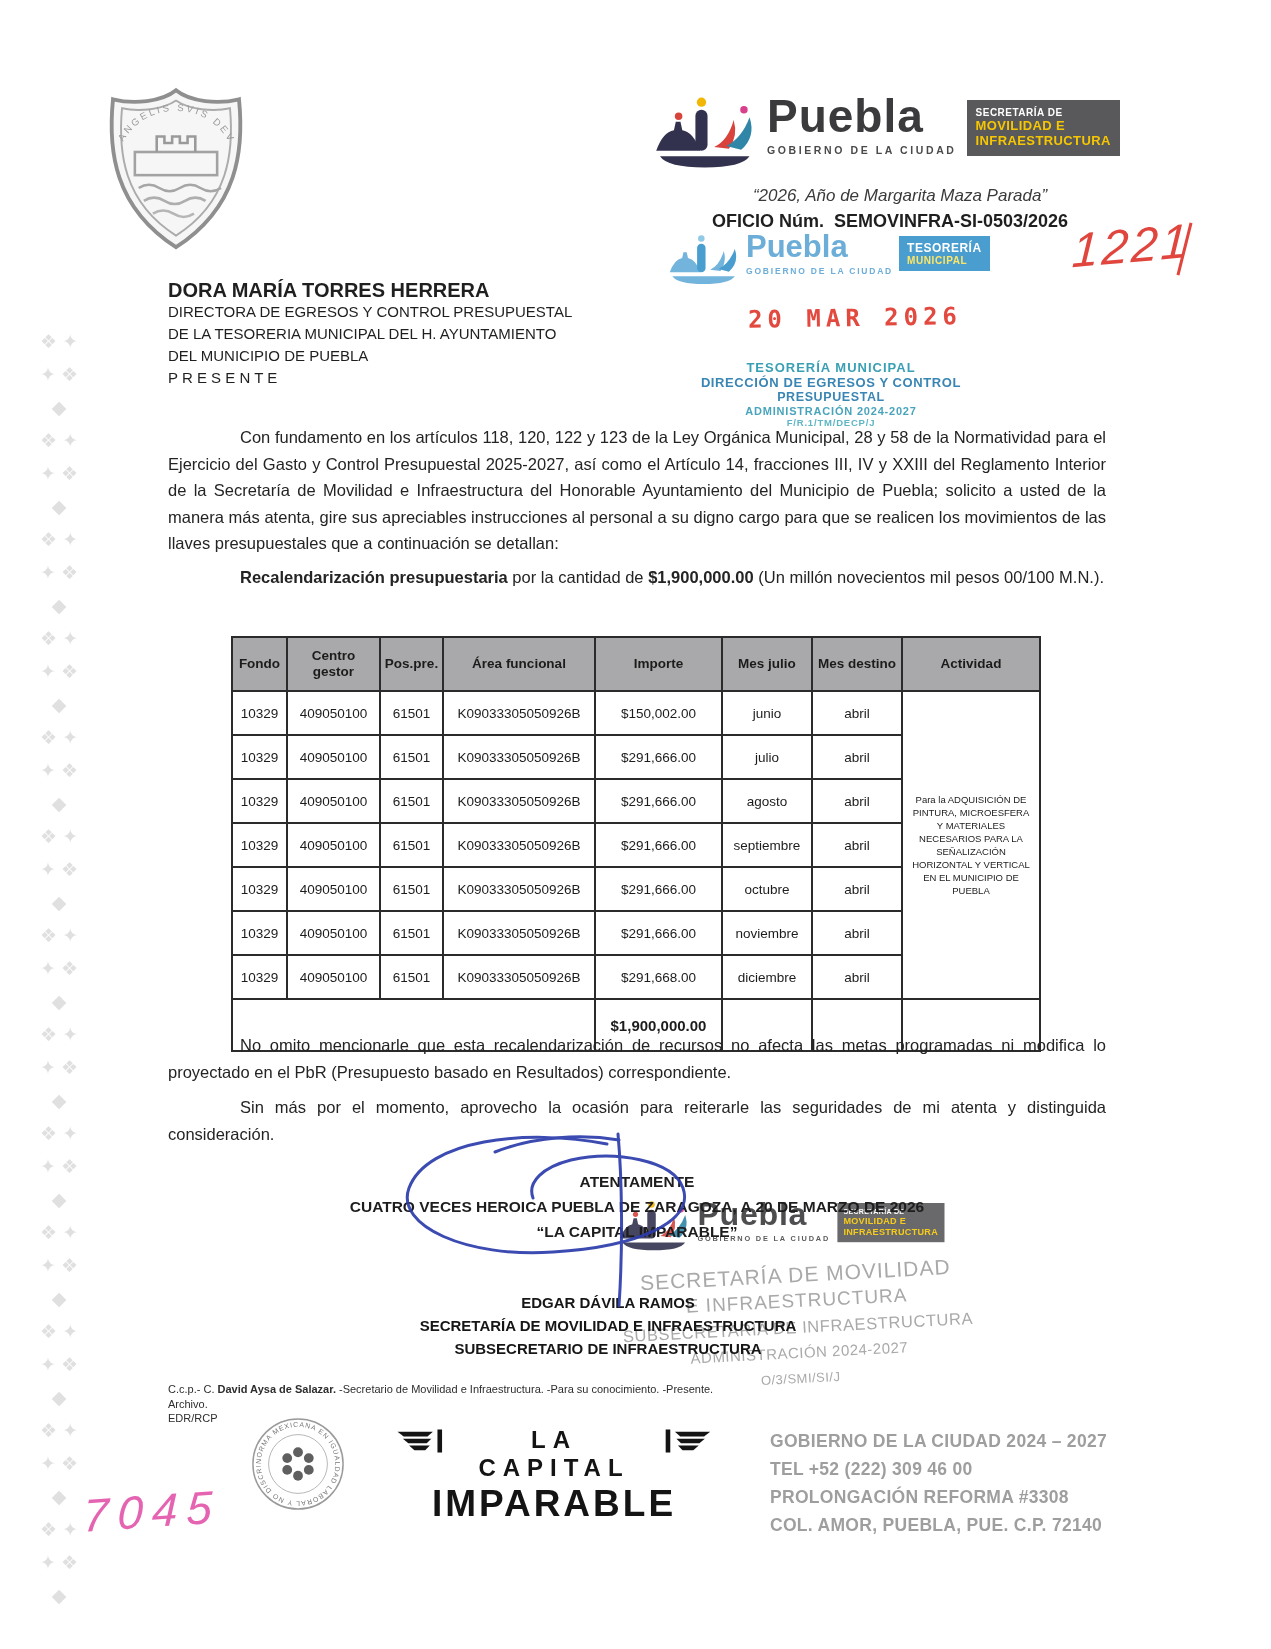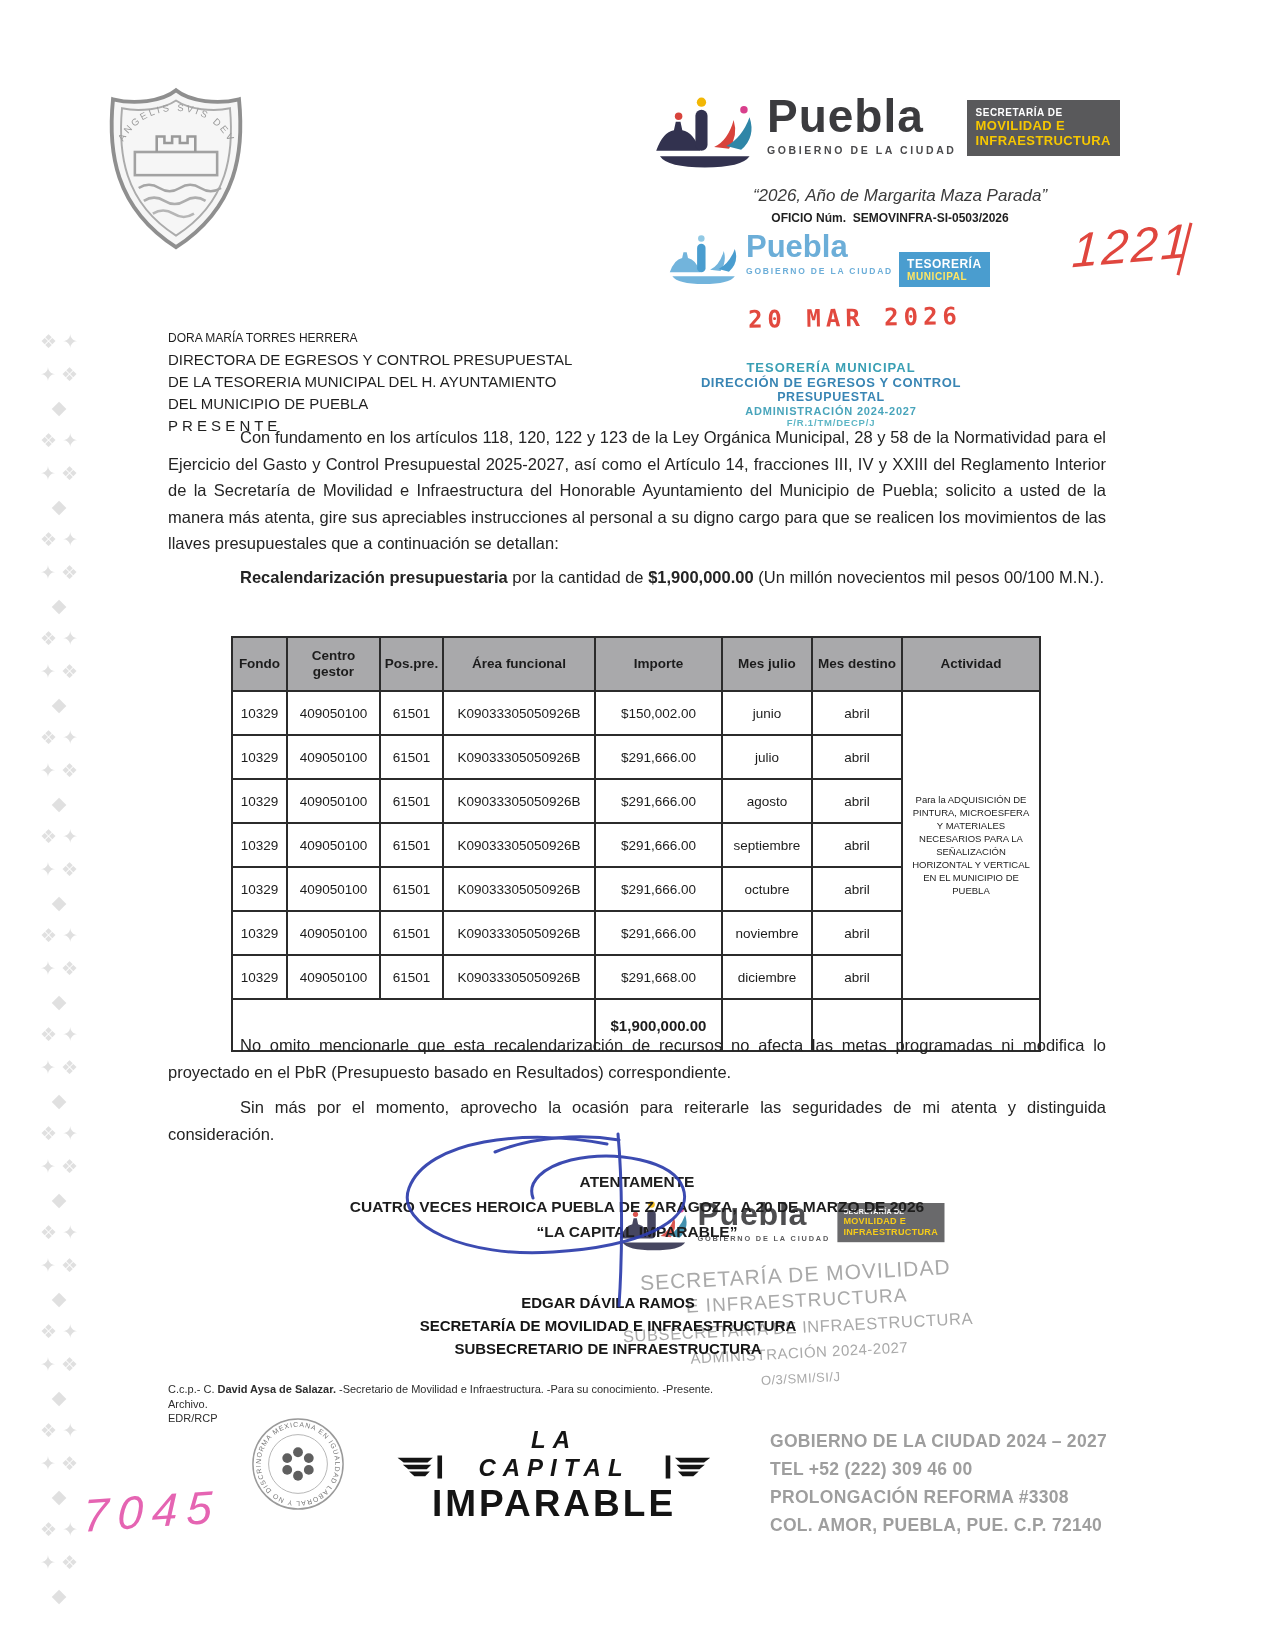--- a/index.html
+++ b/index.html
@@ -26,49 +26,49 @@
   .brand-icon { width:112px; height:86px; flex:0 0 auto; }
   .brand-name { font-size:46px; font-weight:bold; color:#3b3b3e; letter-spacing:1px; line-height:52px; }
   .brand-tagline { font-size:10.5px; letter-spacing:2.6px; color:#4a4a4c; font-weight:bold; margin-top:2px; }
   .semovi-badge { background:#59595b; padding:7px 9px 8px; min-width:128px; margin-top:10px; }
   .badge-l1 { color:#ffffff; font-size:10px; font-weight:bold; letter-spacing:.5px; }
   .badge-l2 { color:#f6c700; font-size:13px; font-weight:bold; letter-spacing:.4px; line-height:15px; }
 
   .year-legend { left:688px; top:186px; width:424px; text-align:center;
     font-style:italic; font-size:17px; color:#3a3a3a; z-index:3; }
   .oficio-line { left:660px; top:211px; width:460px; text-align:center;
-    font-weight:bold; font-size:12px; color:#1f1f1f; z-index:3; }
+    font-weight:bold; font-size:18px; color:#1f1f1f; z-index:3; }
 
   
   .treasury-stamp { left:662px; top:230px; display:flex; align-items:flex-start; gap:6px; opacity:.85; z-index:2; }
   .t-icon { width:78px; height:60px; }
   .t-name { font-size:31px; font-weight:bold; color:#53a0d2; line-height:34px; }
   .t-tag { font-size:8.5px; letter-spacing:1.8px; color:#53a0d2; font-weight:bold; margin-top:2px; }
-  .t-badge { background:#2b8dc7; padding:5px 8px; margin-top:22px; }
+  .t-badge { background:#2b8dc7; padding:5px 8px; margin-top:6px; }
   .t-b1 { color:#ffffff; font-size:12px; font-weight:bold; letter-spacing:.5px; }
   .t-b2 { color:#ffe24a; font-size:10px; font-weight:bold; letter-spacing:.6px; }
 
   .folio { left:1072px; top:218px; font-size:48px; color:#e0463e; z-index:3;
     font-style:italic; transform:rotate(-5deg) skewX(-8deg); letter-spacing:3px; }
   .folio-stroke { left:1183px; top:222px; width:3px; height:54px; background:#e0463e;
     transform:rotate(14deg); z-index:3; }
 
   .date-stamp { left:748px; top:304px; font-family:"DejaVu Sans Mono","Liberation Mono",monospace;
     font-weight:bold; font-size:24px; color:#e2493f; letter-spacing:5px;
     transform:rotate(-1deg); z-index:3; }
 
   .received-stamp { left:615px; top:360px; width:432px; text-align:center; z-index:2; opacity:.95; }
   .rs1 { color:#2f9ab0; font-size:13px; font-weight:bold; letter-spacing:1px; }
   .rs2 { color:#2f7fb0; font-size:13px; font-weight:bold; letter-spacing:.6px; }
   .rs3 { color:#2f7fb0; font-size:12.5px; font-weight:bold; letter-spacing:.6px; }
   .rs4 { color:#3fa0b8; font-size:11px; font-weight:bold; letter-spacing:.8px; margin-top:1px; }
   .rs5 { color:#55b2c2; font-size:9.5px; font-weight:bold; letter-spacing:.8px; }
 
   .recipient { left:168px; top:279px; font-size:15px; line-height:22px; color:#1f1f1f; z-index:3; }
-  .recipient .r-name { font-weight:normal; font-size:12px;margin-top:48px; }
+  .recipient .r-name { font-weight:bold; font-size:20px; }
 
   .para { left:168px; width:938px; text-align:justify; font-size:16.5px;
     line-height:26.5px; color:#242424; z-index:3; }
   .para p { margin:0; text-indent:72px; }
   .p1 { top:424px; } .p2 { top:564px; } .p3 { top:1032px; } .p4 { top:1094px; }
   .bold { font-weight:bold; }
 
   
   .budget-table { left:231px; top:636px; border-collapse:collapse; background:#fff; z-index:3; }
   .budget-table th, .budget-table td {
@@ -99,21 +99,21 @@
   .gs4 { font-size:15px; letter-spacing:.5px; }
   .gs5 { font-size:13px; letter-spacing:.5px; }
 
   .signatory { left:168px; top:1291px; width:880px; text-align:center;
     font-weight:bold; font-size:15px; line-height:23px; color:#161616; z-index:5; }
 
   .ccp { left:168px; top:1382px; font-size:11px; line-height:14.5px; color:#2d2d2d; z-index:3; }
 
   
   .capital-logo { left:396px; top:1426px; width:316px; text-align:center; z-index:3; color:#141414; }
-  .capital-row { display:flex; align-items:flex-end; justify-content:center; gap:7px;font-style:italic; }
+  .capital-row { display:flex; align-items:flex-start; justify-content:center; gap:7px; }
   .capital-l1 { font-size:24px; font-weight:bold; letter-spacing:7px; }
   .capital-l2 { font-size:37px; font-weight:bold; letter-spacing:3px; margin-top:1px; }
   .wing { width:58px; height:30px; }
   .wing.flip { transform:scaleX(-1); }
 
   .nmx-badge { left:249px; top:1415px; width:98px; height:98px; z-index:3; }
 
   .address { left:770px; top:1427px; font-size:17.5px; line-height:28px;
     color:#9e9e9e; font-weight:bold; letter-spacing:.3px; z-index:3; }
 

